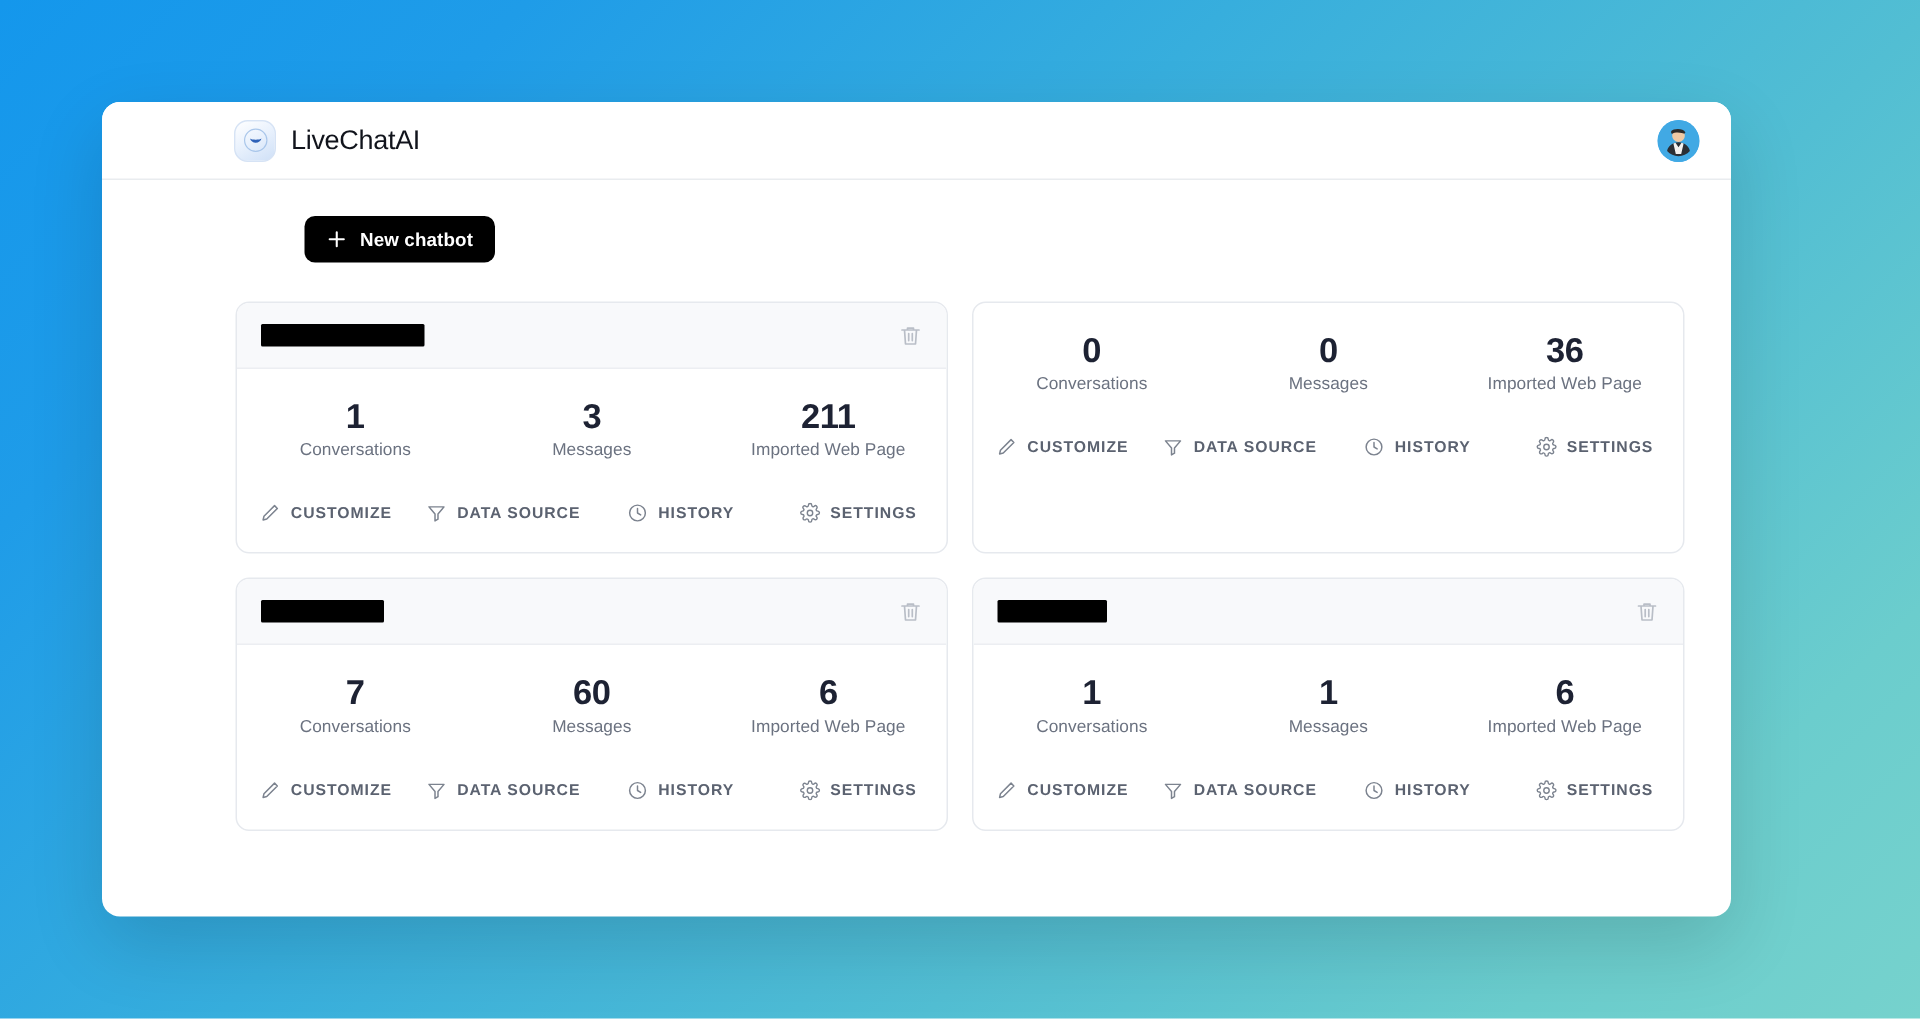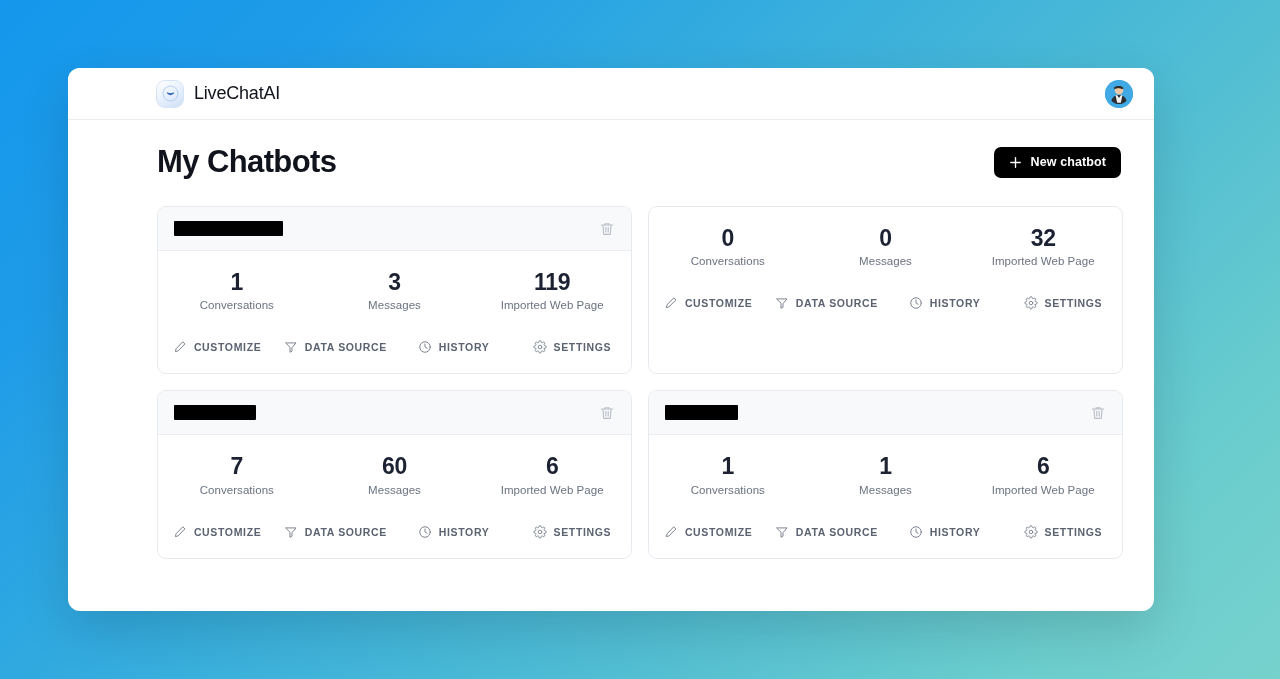--- a/index.html
+++ b/index.html
@@ -267,21 +267,20 @@
         <path d="M9.2 7.4c1.2-1.9 8.1-2.2 9.3 0.7 0.3 0.8-0.9 1.1-2.4 0.6-1.8-0.6-5.1-0.4-6.3 0.4-0.6 0.4-0.9-0.9-0.6-1.7z" fill="#2e2a28"></path>
         <path d="M14 14.9c-3.8 0-6.9 2.4-7.6 5.8 2 2.2 4.7 3.4 7.6 3.4s5.6-1.2 7.6-3.4c-0.7-3.4-3.8-5.8-7.6-5.8z" fill="#2b2f35"></path>
         <path d="M12 15.1l2 3 2-3 1.4 0.5-1.6 7.1h-3.6l-1.6-7.1z" fill="#f3f1ef"></path>
       </svg>
     </div>
   </div>
 
   <div class="page-body">
 
     <div class="page-header">
-      <div class="page-title">My Chatbots</div>
       <button class="new-chatbot-btn">
         <span class="plus-icon">
           <svg width="13" height="13" viewBox="0 0 16 16">
             <path d="M8 2.2v11.6M2.2 8h11.6" stroke="#ffffff" stroke-width="1.7" stroke-linecap="round"></path>
           </svg>
         </span>
         <span>New chatbot</span>
       </button>
     </div>
 
@@ -299,21 +298,21 @@
         <div class="card-stats">
           <div class="stat">
             <div class="stat-value">1</div>
             <div class="stat-label">Conversations</div>
           </div>
           <div class="stat">
             <div class="stat-value">3</div>
             <div class="stat-label">Messages</div>
           </div>
           <div class="stat">
-            <div class="stat-value">119</div>
+            <div class="stat-value">211</div>
             <div class="stat-label">Imported Web Page</div>
           </div>
         </div>
         <div class="card-actions">
           <button class="action-item">
             <span class="action-icon">
               <svg width="14" height="14" viewBox="0 0 24 24" fill="none" stroke="#7c838f" stroke-width="1.7" stroke-linecap="round" stroke-linejoin="round">
                 <path d="M17.2 3.6l3.2 3.2L8.3 18.9l-4.2 1 1-4.2z"></path>
               </svg>
             </span>
@@ -352,21 +351,21 @@
         <div class="card-stats">
           <div class="stat">
             <div class="stat-value">0</div>
             <div class="stat-label">Conversations</div>
           </div>
           <div class="stat">
             <div class="stat-value">0</div>
             <div class="stat-label">Messages</div>
           </div>
           <div class="stat">
-            <div class="stat-value">32</div>
+            <div class="stat-value">36</div>
             <div class="stat-label">Imported Web Page</div>
           </div>
         </div>
         <div class="card-actions">
           <button class="action-item">
             <span class="action-icon">
               <svg width="14" height="14" viewBox="0 0 24 24" fill="none" stroke="#7c838f" stroke-width="1.7" stroke-linecap="round" stroke-linejoin="round">
                 <path d="M17.2 3.6l3.2 3.2L8.3 18.9l-4.2 1 1-4.2z"></path>
               </svg>
             </span>

